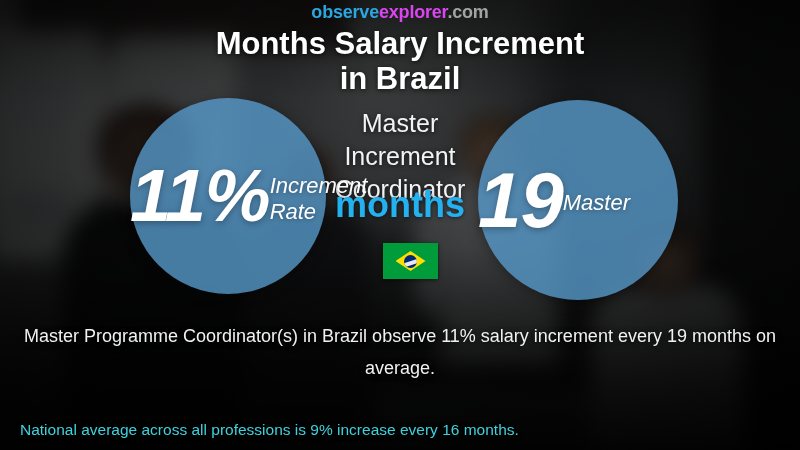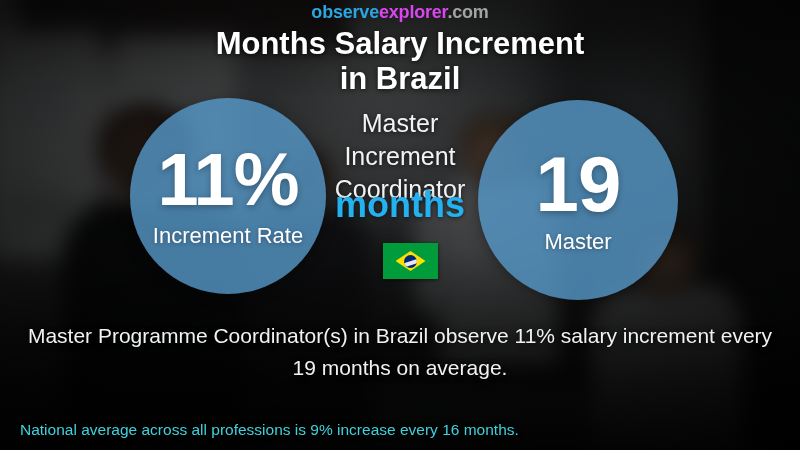--- a/index.html
+++ b/index.html
@@ -180,24 +180,23 @@
     transform: rotate(-18deg);
     opacity: .9;
   }
 
   
   .circle {
     position: absolute;
     border-radius: 50%;
     background: rgba(86,152,201,0.80);
     display: flex;
-    flex-direction: column;
     align-items: center;
-    justify-content: center;
     box-shadow: 0 2px 14px rgba(0,0,0,.35);
+    font-style: italic;
   }
   .circle-left  { left: 130px; top: 98px;  width: 196px; height: 196px; }
   .circle-right { left: 478px; top: 100px; width: 200px; height: 200px; }
 
   .circle .big {
     color: #ffffff;
     font-weight: bold;
     font-size: 74px;
     line-height: 74px;
     letter-spacing: -1px;
@@ -213,21 +212,21 @@
     text-shadow: 0 1px 4px rgba(0,0,0,.30);
   }
 
   .description {
     position: absolute;
     top: 320px;
     left: 20px;
     width: 760px;
     text-align: center;
     color: #f0f1f2;
-    font-size: 21px;
+    font-size: 18px;
     font-weight: 400;
     line-height: 32px;
     text-shadow: 0 1px 6px rgba(0,0,0,.85);
   }
 
   .footnote {
     position: absolute;
     top: 420px;
     left: 20px;
     width: 760px;

